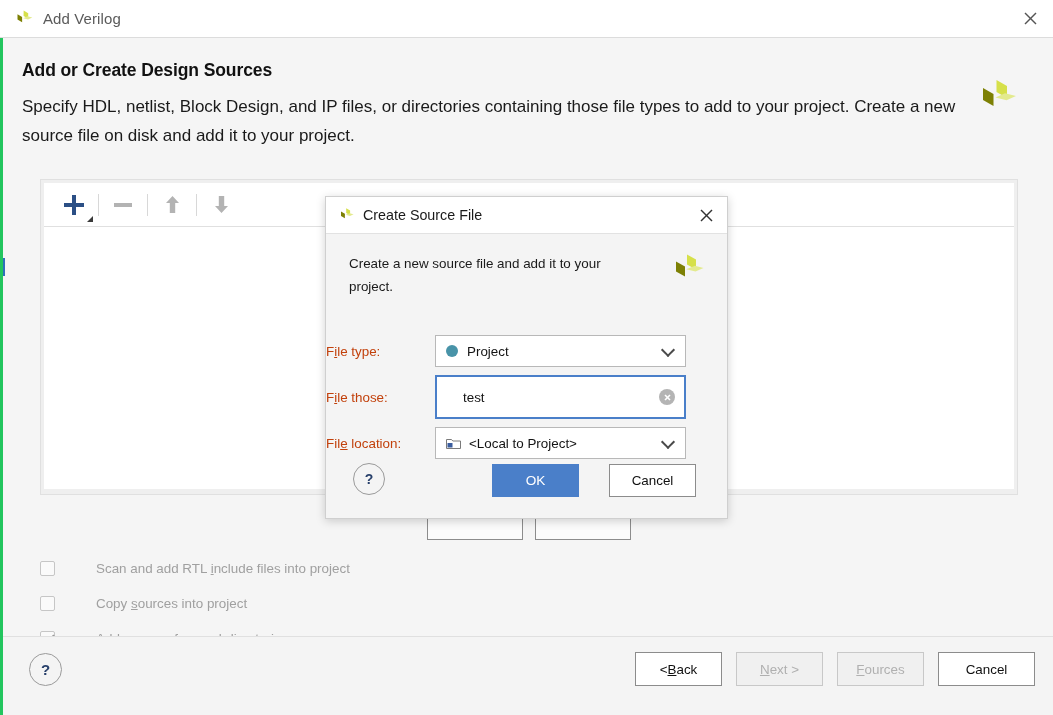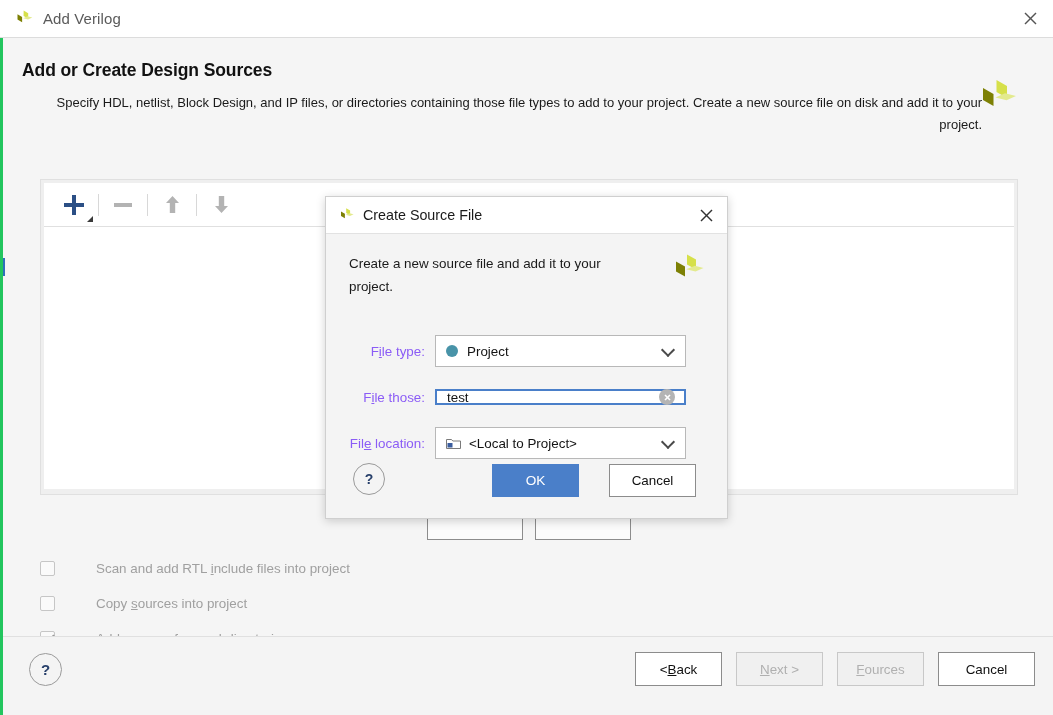--- a/index.html
+++ b/index.html
@@ -53,22 +53,22 @@
   }
 
   .page-head {
     position: absolute; left: 19px; top: 22px; width: 990px;
   }
   .page-title {
     font-size: 17.5px; font-weight: bold; color: #111;
     margin: 0 0 11px 0; letter-spacing: -.1px;
   }
   .page-desc {
-    font-size: 13px; color: #1a1a1a; line-height: 1.72;
-    width: 960px; margin: 0; text-align: right;
+    font-size: 17px; color: #1a1a1a; line-height: 1.72;
+    width: 960px; margin: 0;
   }
   .head-logo {
     position: absolute; right: 35px; top: 40px;
     width: 42px; height: 42px;
   }
 
   
   .sources-panel {
     position: absolute; left: 37px; top: 141px;
     width: 978px; height: 316px;
@@ -217,22 +217,22 @@
     position: absolute; right: 22px; top: 56px;
     width: 35px; height: 35px;
   }
 
   .form { position: absolute; left: 0; top: 134px; width: 403px; }
   .form-row {
     display: flex; align-items: center;
     height: 40px; margin-bottom: 6px;
   }
   .form-label {
-    width: 109px; text-align: right; padding-right: 10px;
-    font-size: 13.4px; color: #8b5cf6;
+    width: 109px; padding-right: 10px;
+    font-size: 13.4px; color: #c2410c;
   }
   .form-label u { text-decoration: underline; }
   .combo {
     width: 251px; height: 32px;
     background: #ffffff;
     border: 1px solid #b8b8b8;
     display: flex; align-items: center;
     position: relative;
     padding-left: 10px;
     cursor: default;
@@ -245,25 +245,25 @@
     border-bottom: 2px solid #4a4a4a;
     transform: rotate(45deg);
   }
   .dot-verilog {
     width: 12px; height: 12px; border-radius: 50%;
     background: #4893a8; margin-right: 9px; flex: none;
   }
   .folder-ico { margin-right: 8px; flex: none; display: block; }
 
   .textfield {
-    width: 251px; height: 16px;
+    width: 251px; height: 44px;
     background: #ffffff;
     border: 2px solid #4a7fc9;
     display: flex; align-items: center;
-    position: relative; padding-left: 8px;
+    position: relative; padding-left: 24px;
   }
   .textfield input {
     border: none; outline: none;
     font-family: "Liberation Sans", sans-serif;
     font-size: 13.4px; color: #141414;
     width: 200px; background: transparent;
   }
   .clear-ico {
     position: absolute; right: 9px; top: 50%; margin-top: -8px;
     width: 16px; height: 16px; border-radius: 50%;

